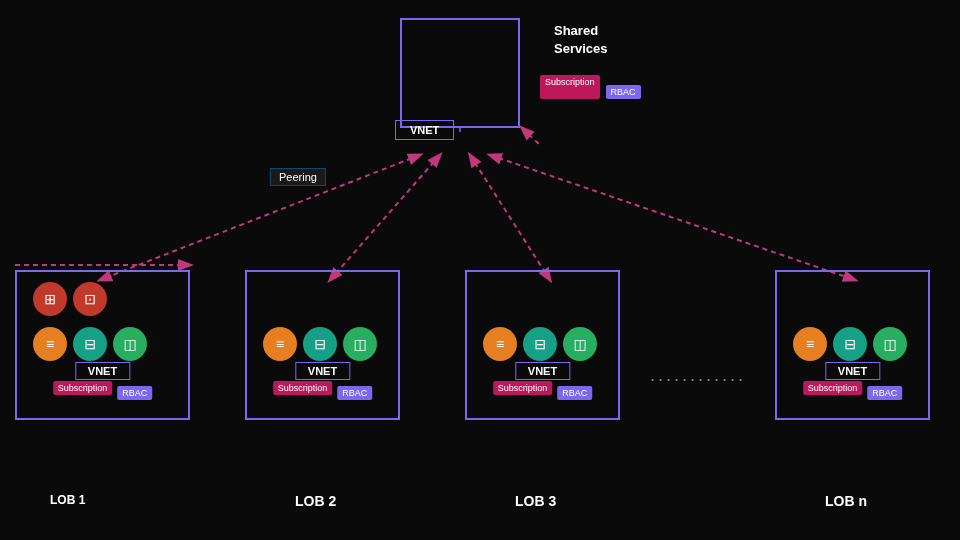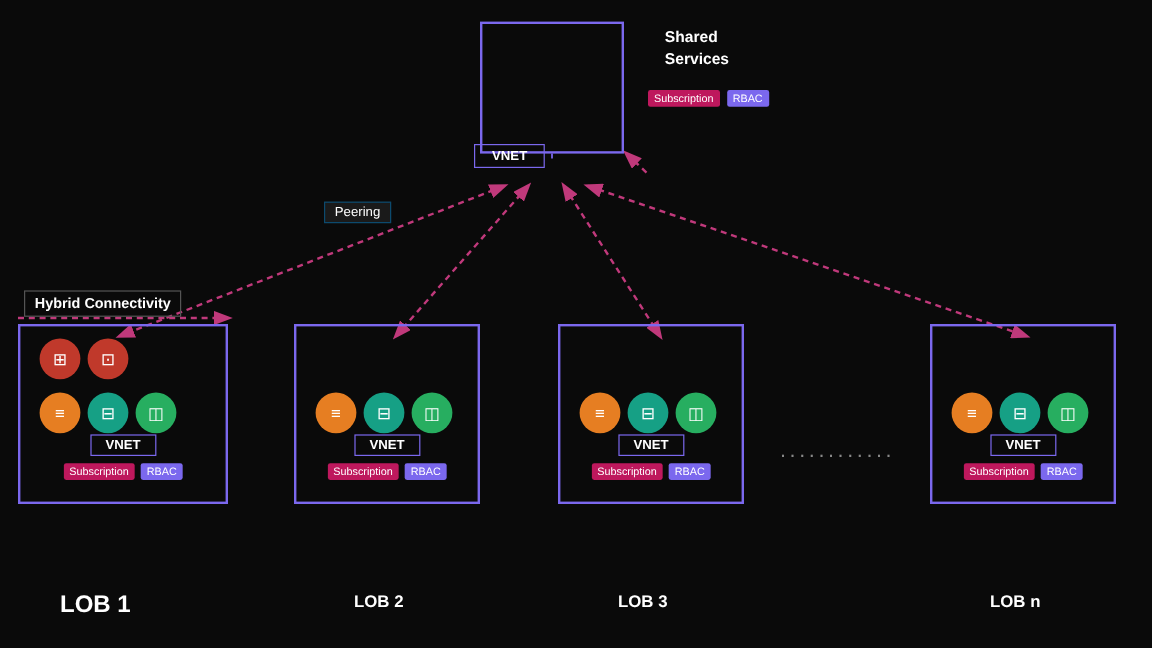--- a/index.html
+++ b/index.html
@@ -55,20 +55,21 @@
       padding: 2px 5px;
       border-radius: 2px;
     }
 
     .badge-rbac {
       background: #7b68ee;
       color: #fff;
       font-size: 9px;
       padding: 2px 5px;
       border-radius: 2px;
+      margin-top: 10px;
     }
 
     
     .vnet-hub {
       position: absolute;
       top: 120px;
       left: 395px;
       color: #fff;
       font-size: 11px;
       font-weight: bold;
@@ -261,21 +262,20 @@
 
   <div class="shared-services-badges">
     <span class="badge-subscription">Subscription</span>
     <span class="badge-rbac">RBAC</span>
   </div>
 
   <div class="vnet-hub">VNET</div>
 
   <div class="peering-label">Peering</div>
 
-  <div class="hybrid-label">Hybrid Connectivity</div>
 
   <div class="lob1-box">
 
     <div class="lob-icons-top">
       <div class="icon-row">
         <div class="icon-circle red">⊞</div>
         <div class="icon-circle red">⊡</div>
       </div>
     </div>
 
@@ -287,21 +287,21 @@
       </div>
     </div>
 
     <div class="vnet-inner">VNET</div>
 
     <div class="lob-badge-row">
       <span class="badge-subscription">Subscription</span>
       <span class="badge-rbac">RBAC</span>
     </div>
   </div>
-  <div style="position:absolute;top:493px;left:15px;left:50px;color:#fff;font-size:20px;font-weight:bold;">LOB 1</div>
+  <div style="position:absolute;top:493px;left:15px;left:50px;color:#fff;font-size:12px;font-weight:bold;">LOB 1</div>
 
   <div class="lob2-box">
     <div class="lob-icons-bottom">
       <div class="icon-row">
         <div class="icon-circle orange">≡</div>
         <div class="icon-circle teal">⊟</div>
         <div class="icon-circle green">◫</div>
       </div>
     </div>
     <div class="vnet-inner">VNET</div>

